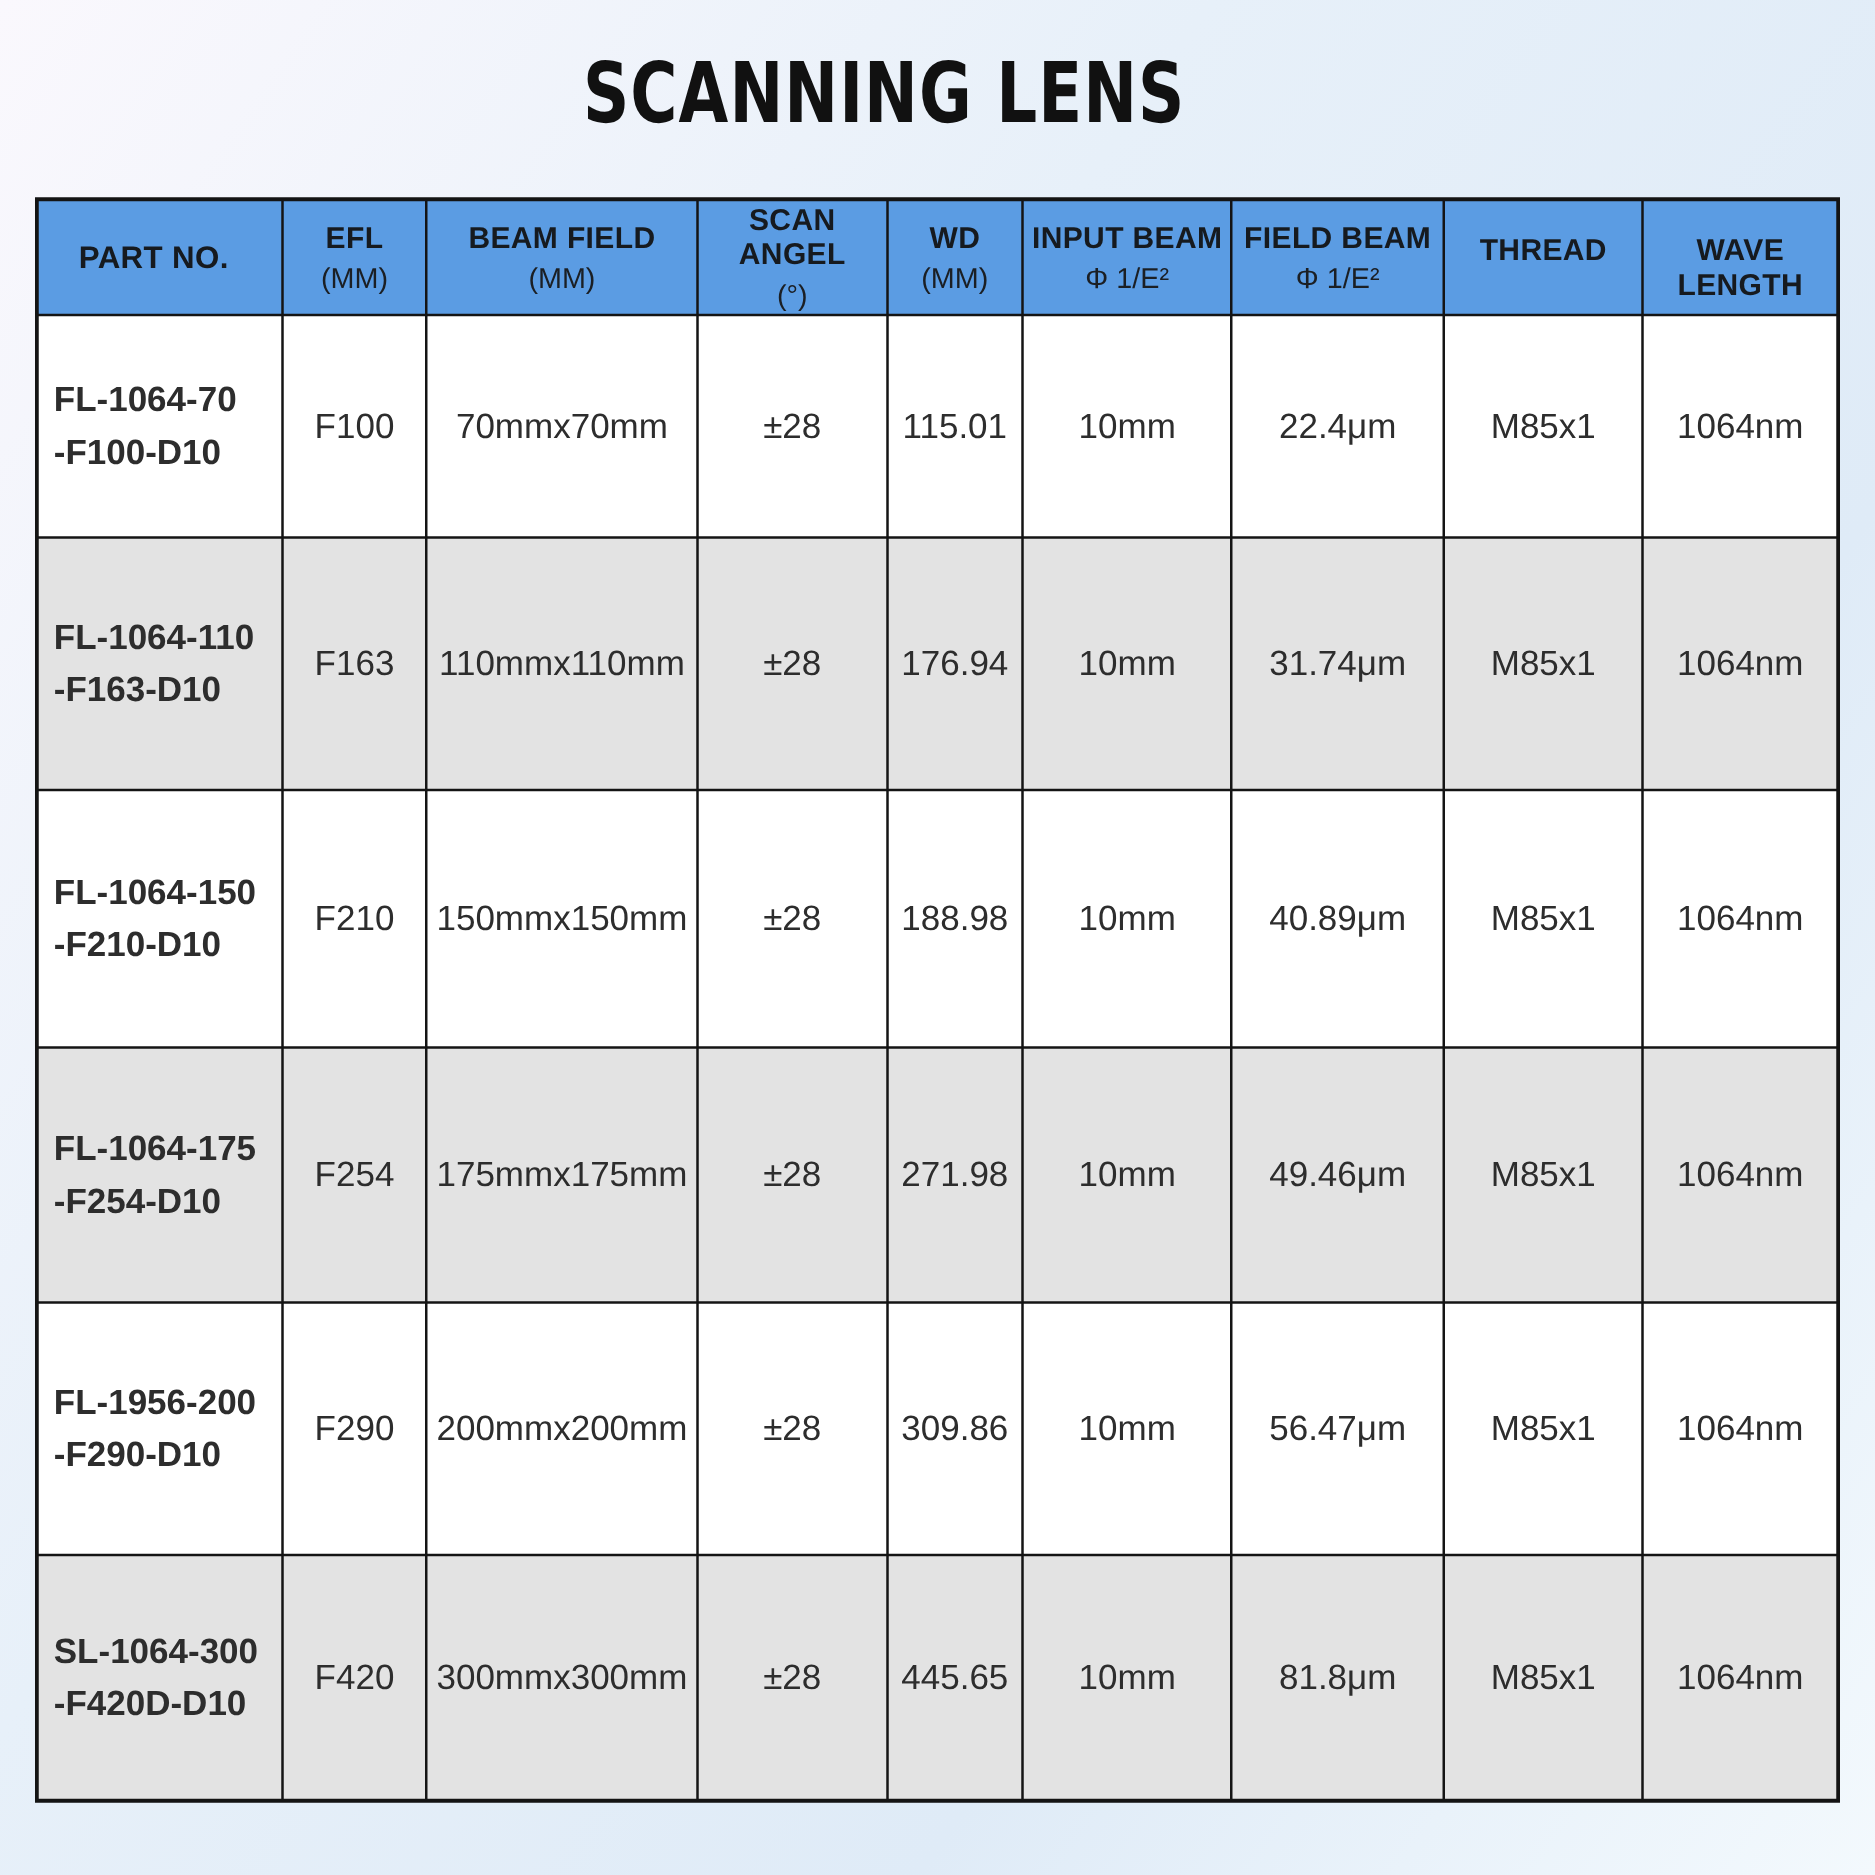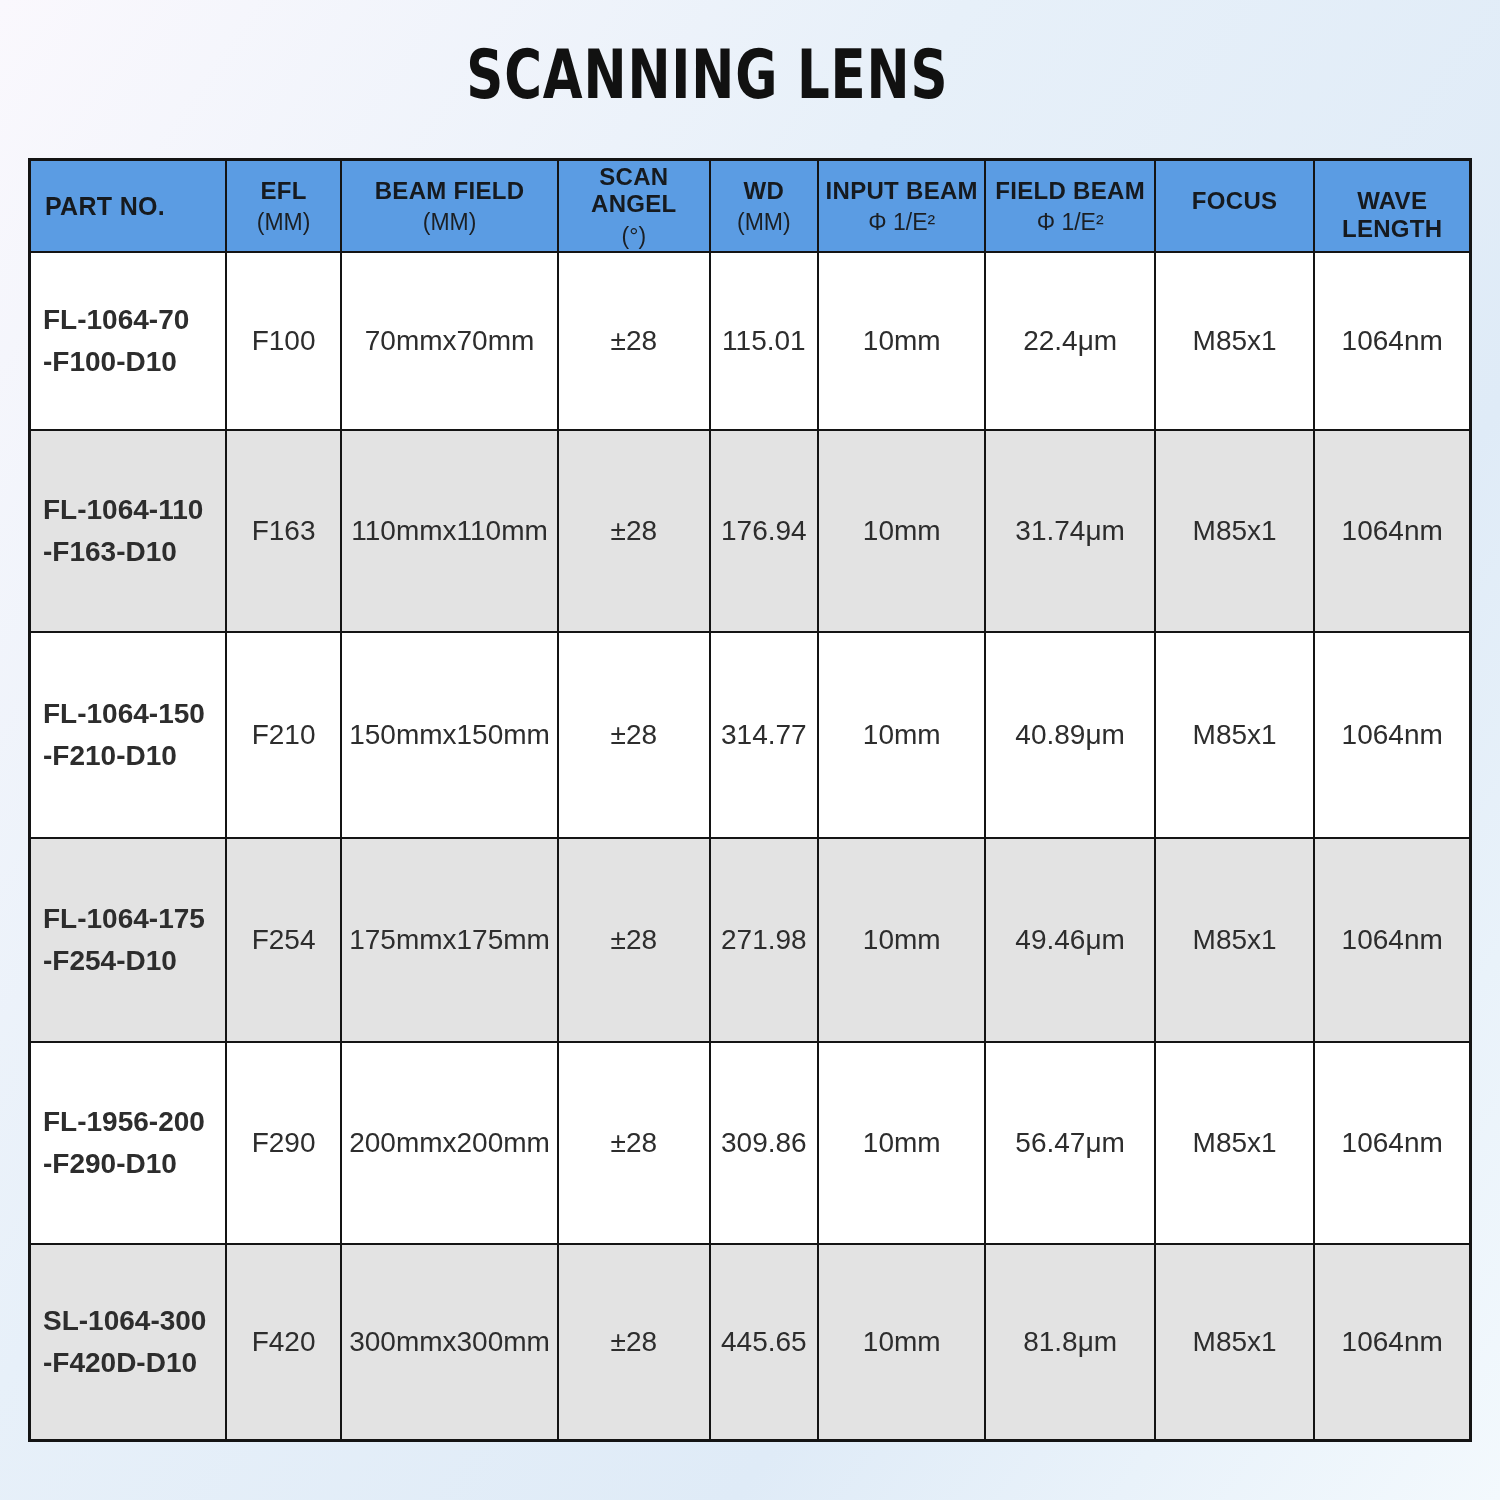--- a/index.html
+++ b/index.html
@@ -78,21 +78,21 @@
     margin-top: 6px;
     line-height: 1.1;
   }
   .th-top {
     justify-content: flex-start;
     padding-top: 26px;
   }
   .th-partno {
     align-items: flex-start;
     text-align: left;
-    padding-left: 14px;
+    padding-left: 32px;
     justify-content: center;
   }
   .th-partno .h1 { font-size: 25px; }
 
   .v {
     display: block;
     font-size: 28px;
     color: #2d2d2d;
     line-height: 1.2;
   }
@@ -135,21 +135,21 @@
     </div>
     <div class="c th">
       <span class="h1">INPUT BEAM</span>
       <span class="h2">Φ 1/E²</span>
     </div>
     <div class="c th">
       <span class="h1">FIELD BEAM</span>
       <span class="h2">Φ 1/E²</span>
     </div>
     <div class="c th th-top">
-      <span class="h1">FOCUS</span>
+      <span class="h1">THREAD</span>
     </div>
     <div class="c th th-top">
       <span class="h1">WAVE LENGTH</span>
     </div>
   </div>
 
   <div class="trow row-w">
     <div class="c c-partno">
       <span class="v">FL-1064-70</span>
       <span class="v">-F100-D10</span>
@@ -219,21 +219,21 @@
     <div class="c">
         <span class="v">F210</span>
       </div>
     <div class="c">
         <span class="v">150mmx150mm</span>
       </div>
     <div class="c">
         <span class="v">±28</span>
       </div>
     <div class="c">
-        <span class="v">314.77</span>
+        <span class="v">188.98</span>
       </div>
     <div class="c">
         <span class="v">10mm</span>
       </div>
     <div class="c">
         <span class="v">40.89μm</span>
       </div>
     <div class="c">
         <span class="v">M85x1</span>
       </div>

